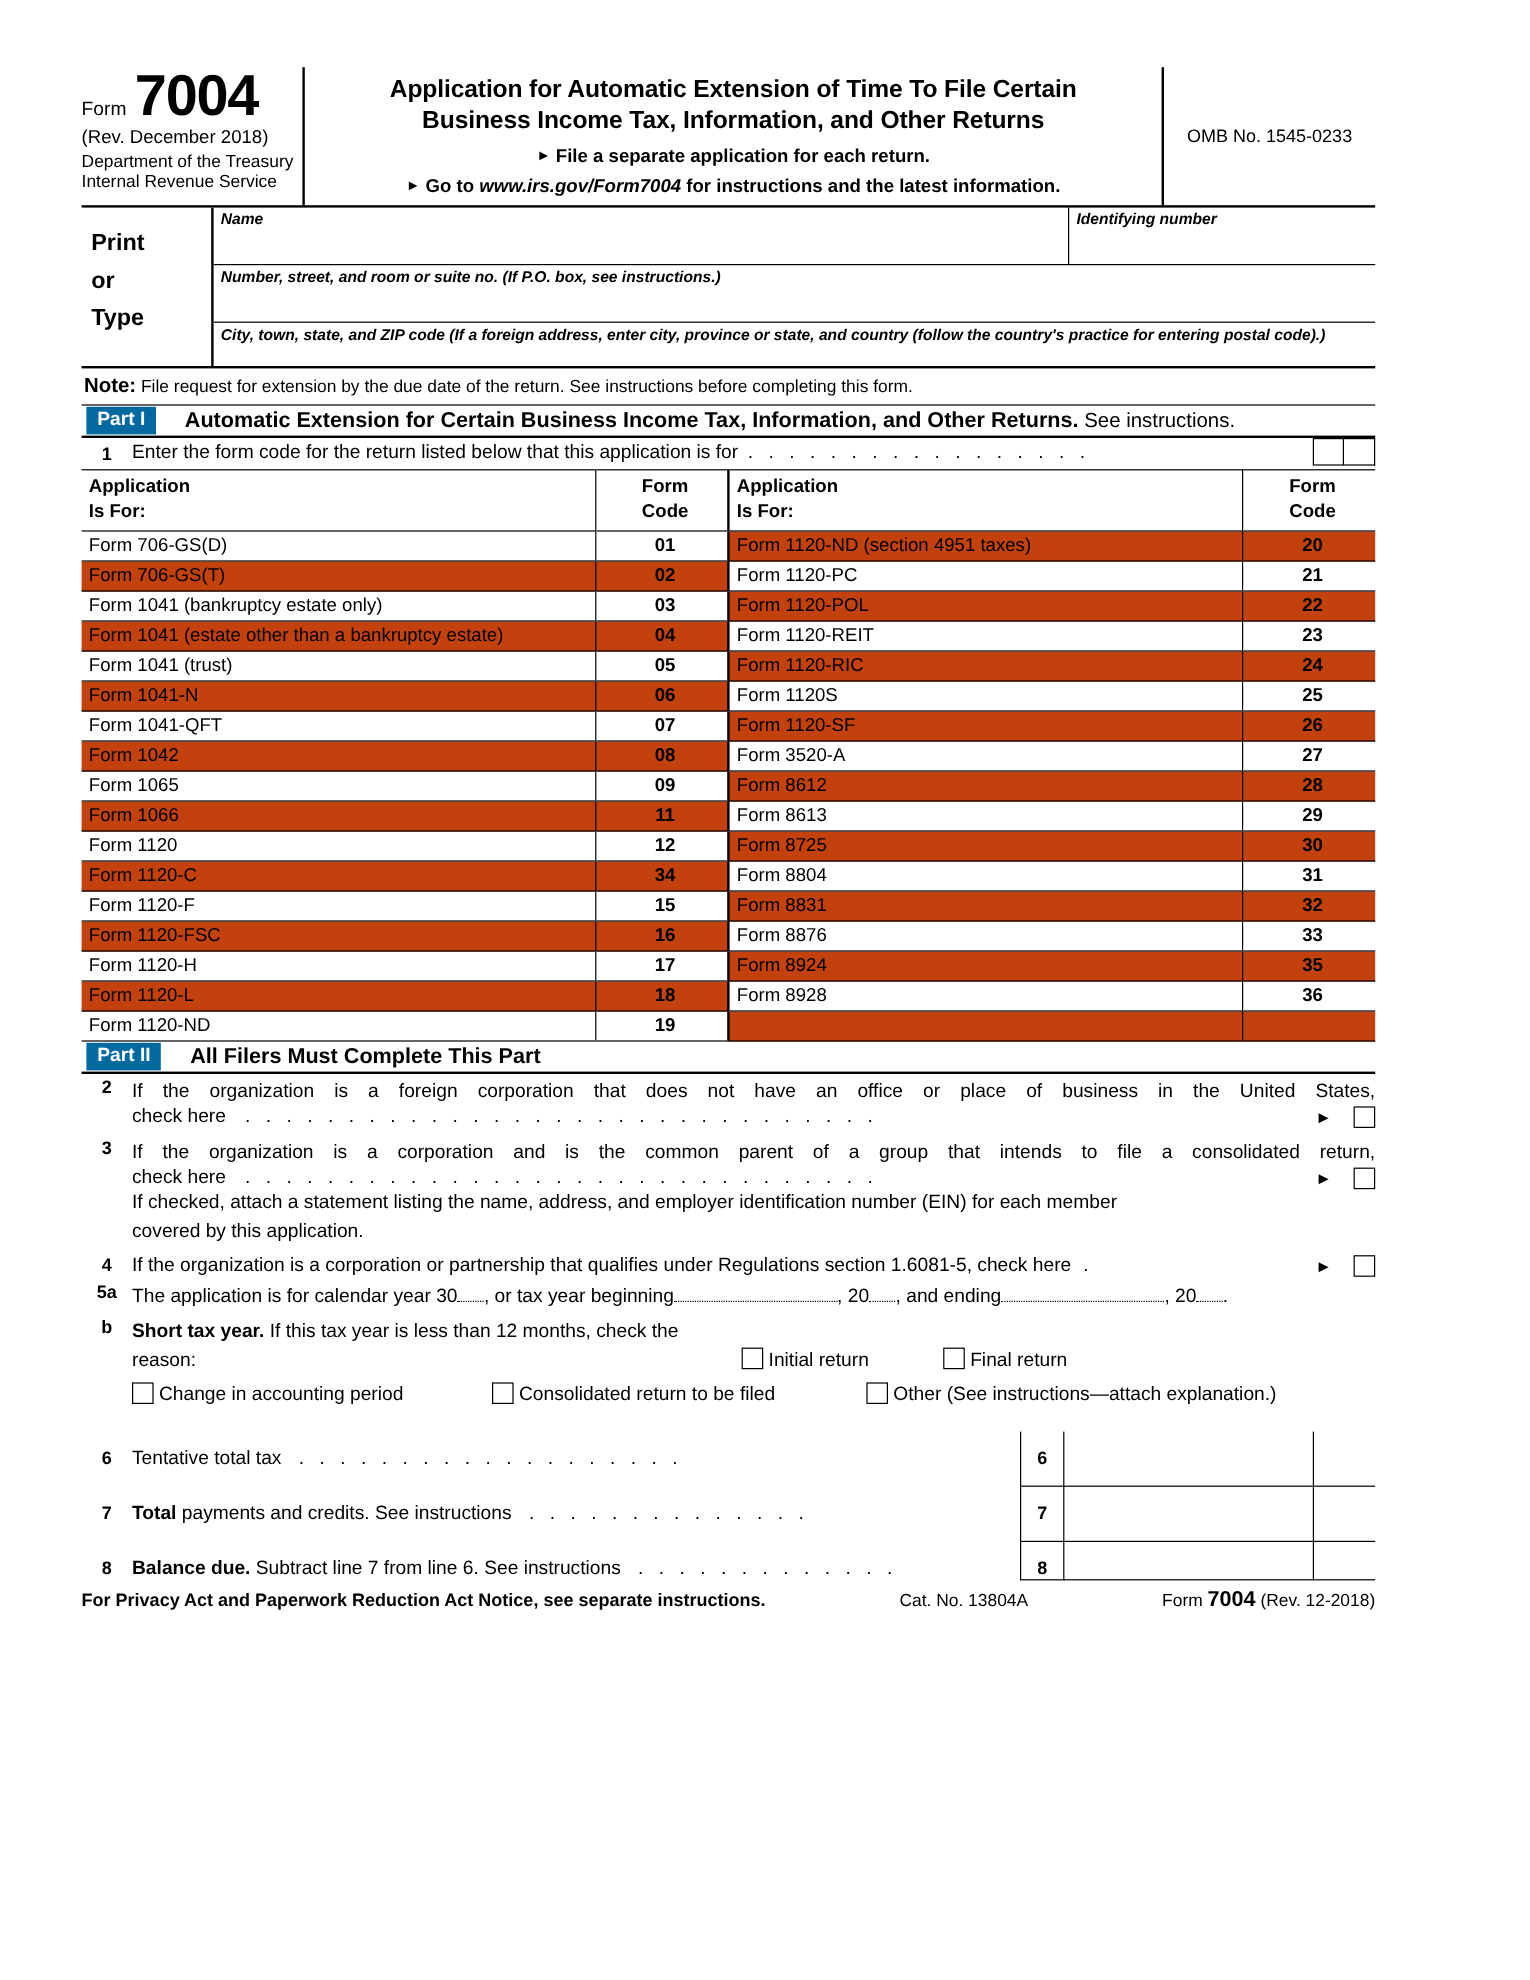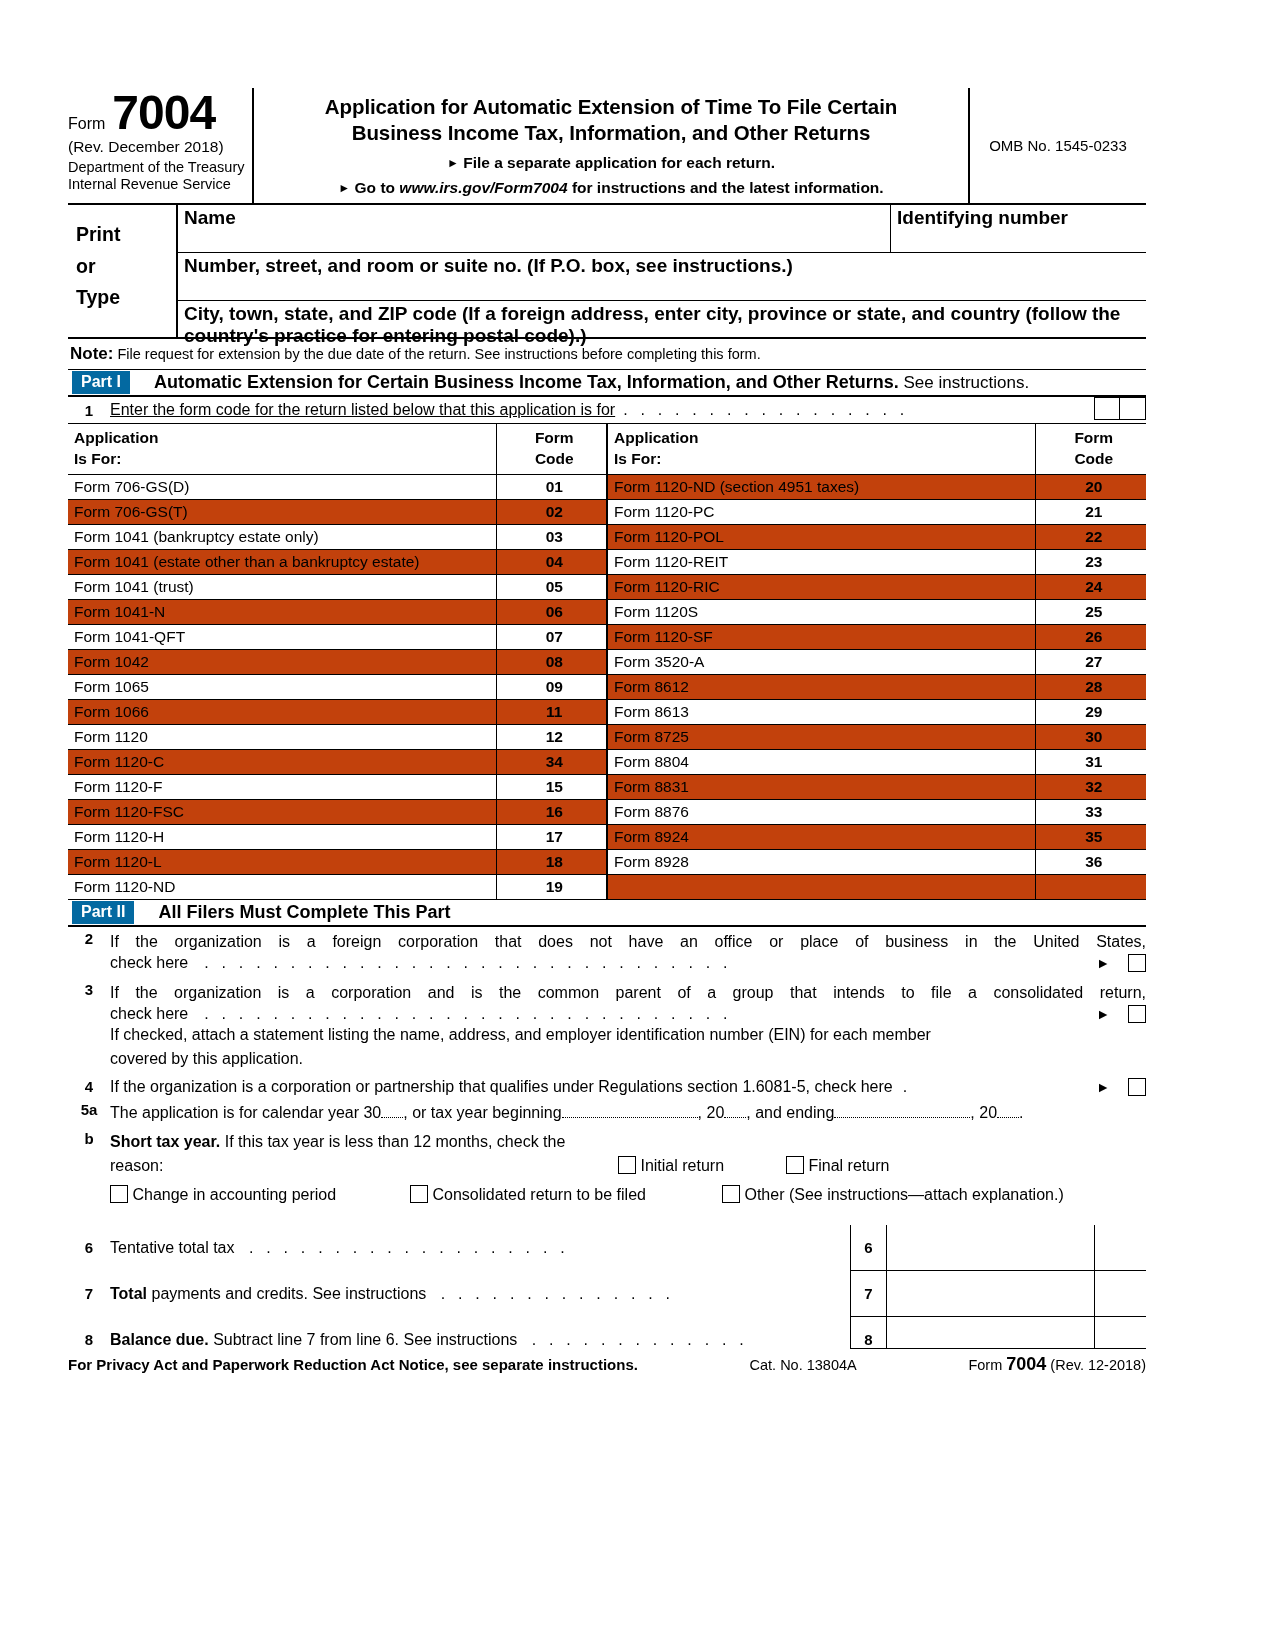--- a/index.html
+++ b/index.html
@@ -19,21 +19,20 @@
     width: 1275px;
     height: 1650px;
     box-sizing: border-box;
     padding: 0;
   }
   .form-body {
     position: absolute;
     left: 68px;
     top: 56px;
     width: 1078px;
-    margin-top: 32px;
   }
 
   
   .hdr {
     display: flex;
     border-bottom: 2.5px solid #000;
     align-items: stretch;
   }
   .hdr-left {
     width: 186px;
@@ -113,24 +112,25 @@
   .addr-fields { flex: 1; }
   .addr-row {
     display: flex;
     border-bottom: 1.2px solid #000;
     height: 48px;
     box-sizing: border-box;
   }
   .addr-row:last-child { border-bottom: none; height: 36px; }
   .addr-cell {
     padding: 2px 0 0 6px;
-    font-size: 19px;
+    font-size: 13px;
     font-weight: bold;
     box-sizing: border-box;
     flex: 1;
+    font-style: italic;
   }
   .addr-cell.ident {
     flex: 0 0 256px;
     border-left: 1.2px solid #000;
   }
 
   
   .note {
     padding: 5px 0 5px 2px;
     font-size: 14.5px;
@@ -168,21 +168,21 @@
     height: 26px;
     position: relative;
   }
   .ln-num {
     width: 42px;
     text-align: center;
     font-size: 15px;
     font-weight: bold;
     flex: none;
   }
-  .line1-text { font-size: 16px; text-decoration: underline; }
+  .line1-text { font-size: 16px; }
   .dots { letter-spacing: 4.2px; font-size: 16px; }
   .code-boxes {
     position: absolute;
     right: 0;
     top: 0;
     display: flex;
   }
   .code-box {
     width: 26px;
     height: 23px;

